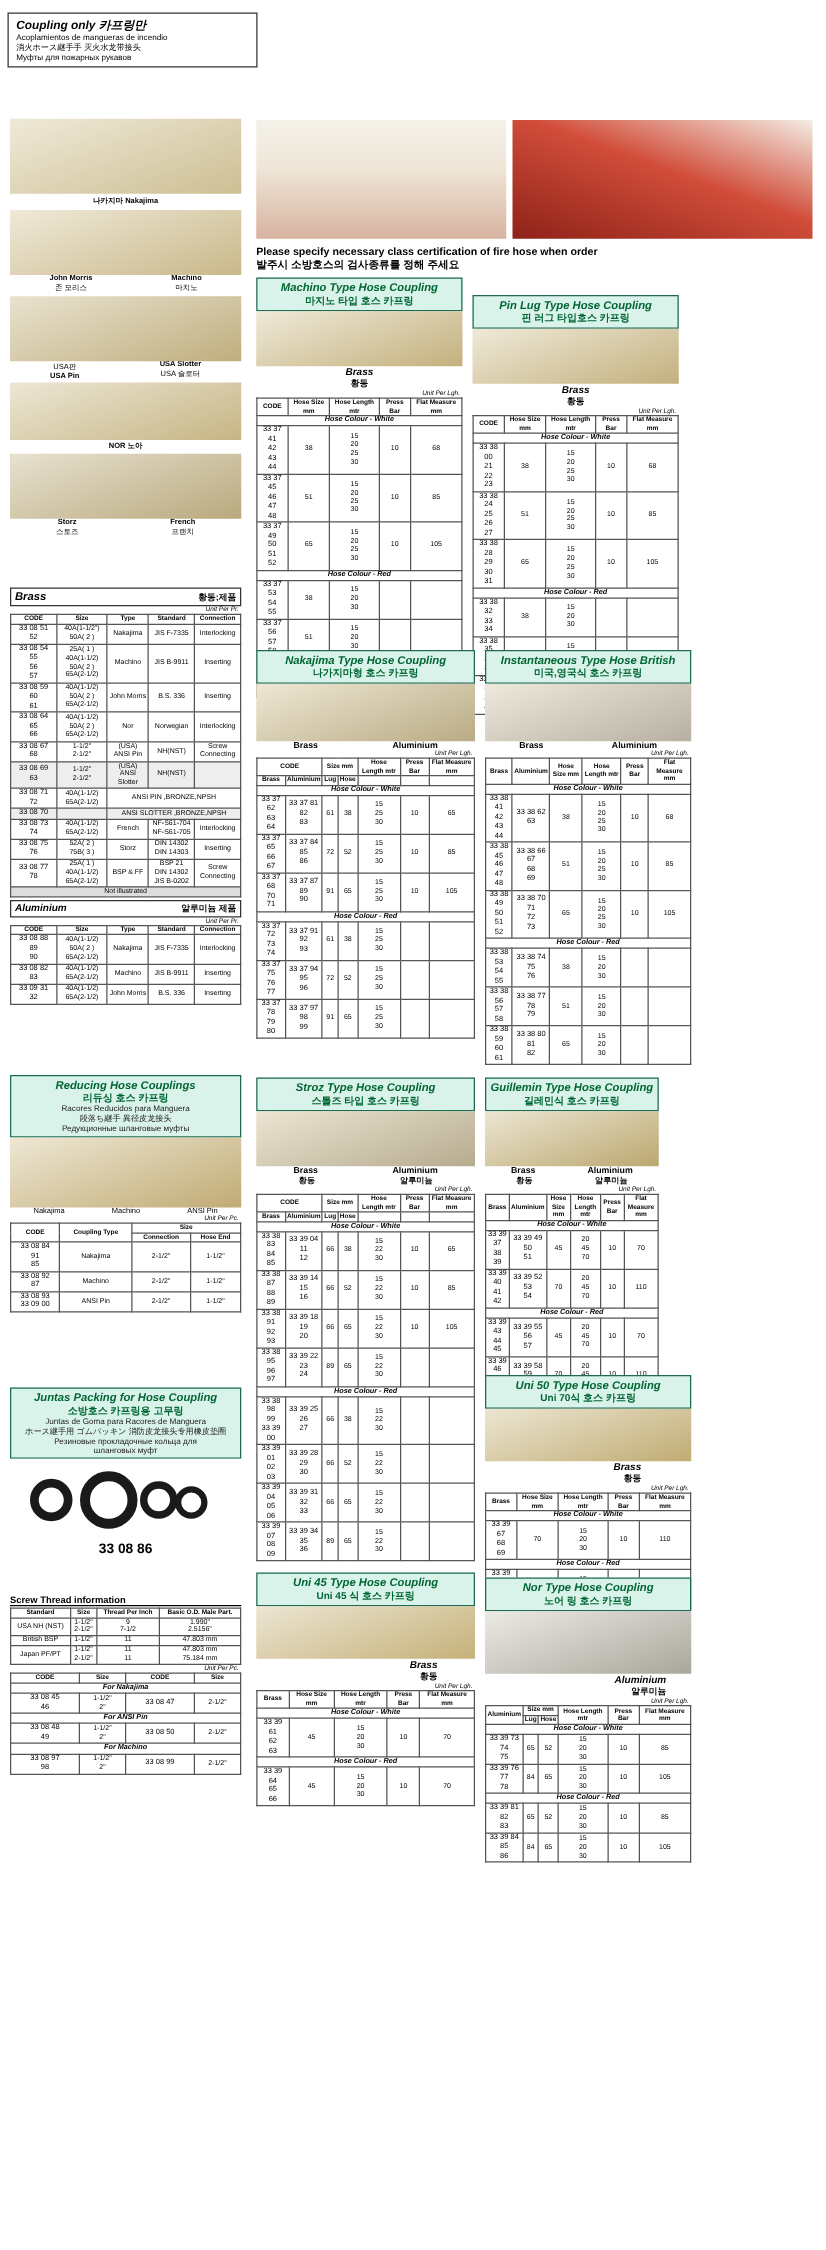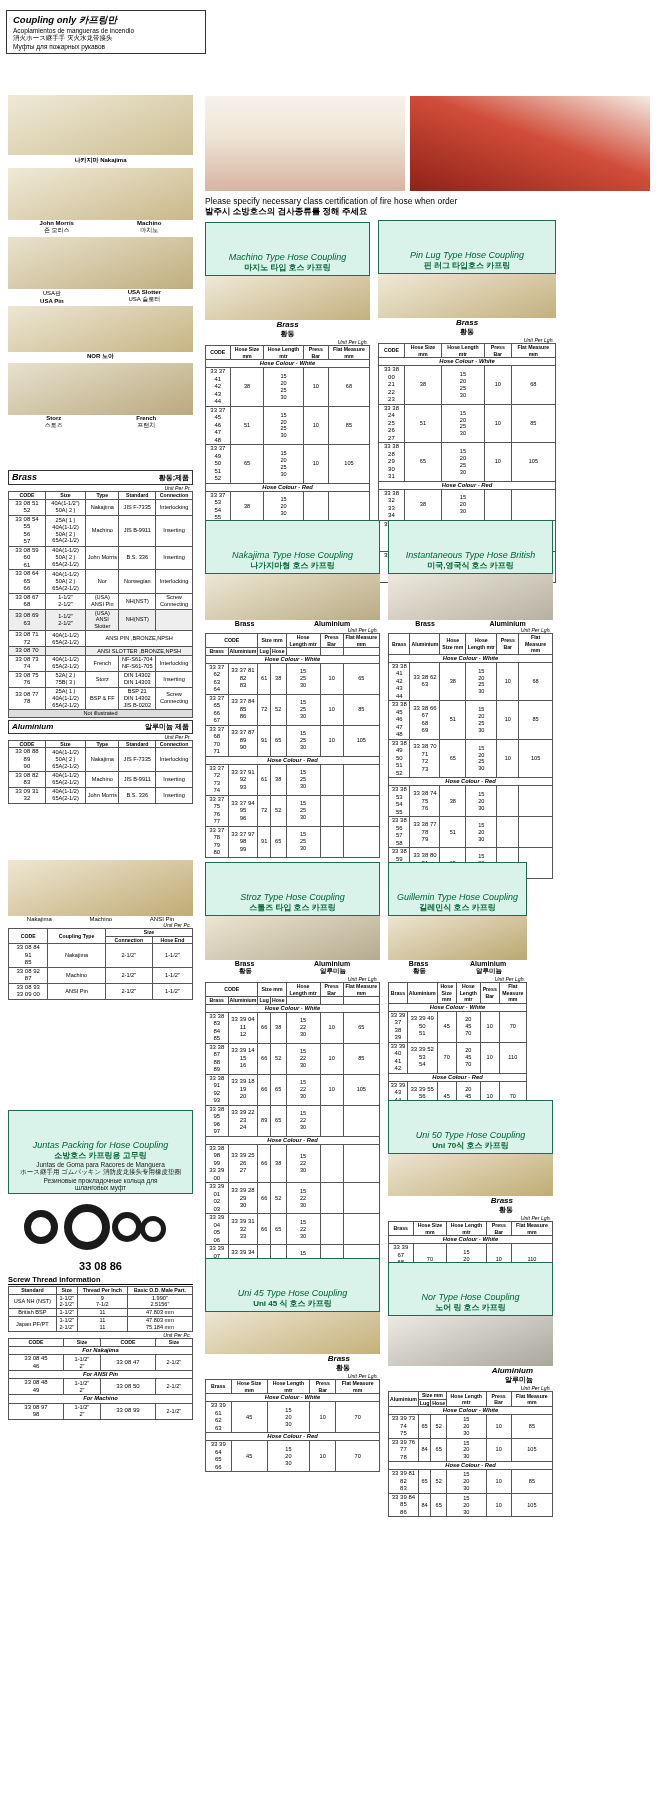--- a/index.html
+++ b/index.html
@@ -11,21 +11,21 @@
     font-size: 7px;
     color: #000;
     position: relative;
     overflow: hidden;
   }
   .page { position:relative; width:661px; height:1800px; padding:6px; }
   .hdr {
     background:#d9f2ea; border:1px solid #1c6b52; text-align:center;
     padding:2px 3px;
   }
-  .hdr .t1 { font-weight:normal; font-style:italic; font-size:9px; color:#063;margin-top:27px; }
+  .hdr .t1 { font-weight:bold; font-style:italic; font-size:9px; color:#063; }
   .hdr .t2 { font-size:8px; color:#063; font-weight:bold;}
   .hdr .t3 { font-size:6.5px; color:#222; }
 
   .titlebar {
     border:1.5px solid #0a6b46; background:#d8f3e8;
     padding:4px 8px; display:flex; align-items:center; gap:10px;
   }
   .titlebar .main { font-weight:bold; font-size:11px; color:#0a3; }
   .titlebar .main span { display:block; }
   .titlebar .sub { font-size:6.5px; line-height:1.35; color:#111; }
@@ -104,21 +104,21 @@
         <div class="cap capb">French</div>
         <div class="cap">프랜치</div>
       </div>
     </div>
   </div>
 
   <div class="abs" style="left:205px; top:96px; width:200px; height:95px; background:linear-gradient(180deg,#f5f2ea 0%,#efe6d8 40%,#d8b3a0 100%);"></div>
   <div class="abs" style="left:410px; top:96px; width:240px; height:95px; background:linear-gradient(200deg,#f4ece3 0%,#d14d3a 45%,#8e2218 100%);"></div>
 
   <div class="abs" style="left:205px; top:196px; width:446px;">
-    <div style="font-weight:normal; font-size:8.5px;">Please specify necessary class certification of fire hose when order</div>
+    <div style="font-weight:bold; font-size:8.5px;">Please specify necessary class certification of fire hose when order</div>
     <div style="font-weight:bold; font-size:8.5px;">발주시 소방호스의 검사종류를 정해 주세요</div>
   </div>
 
   <div class="abs" style="left:205px; top:222px; width:165px;">
     <div class="hdr">
       <div class="t1">Machino Type Hose Coupling</div>
       <div class="t2">마지노 타입 호스 카프링</div>
     </div>
     <div class="photo" style="height:44px; background:linear-gradient(160deg,#efe9d8,#c3b07d);"></div>
     <div style="text-align:center;">
@@ -210,21 +210,21 @@
           <td style="white-space:pre-line">15
 20
 30</td>
           <td></td>
           <td></td>
           </tr>
     </tbody>
       </table>
   </div>
 
-  <div class="abs" style="left:378px; top:220px; width:178px;">
+  <div class="abs" style="left:378px; top:236px; width:165px;">
     <div class="hdr">
       <div class="t1">Pin Lug Type Hose Coupling</div>
       <div class="t2">핀 러그 타입호스 카프링</div>
     </div>
     <div class="photo" style="height:44px; background:linear-gradient(160deg,#efe9d8,#c3b07d);"></div>
     <div style="text-align:center;">
       <span style="font-weight:bold; font-style:italic; font-size:8px;">Brass</span>
       <div style="font-size:7px; font-weight:bold;">황동</div>
     </div>
     <div class="unit">Unit Per Lgh.</div>
@@ -742,20 +742,27 @@
 20
 30</td>
         <td></td>
         <td></td>
       </tr>
     </tbody>
       </table>
   </div>
 
   <div class="abs" style="left:8px; top:860px; width:185px;">
+    <div class="hdr">
+      <div class="t1">Reducing Hose Couplings</div>
+      <div class="t2">리듀싱 호스 카프링</div>
+      <div class="t3">Racores Reducidos para Manguera</div>
+      <div class="t3">段落ち継手    異径皮龙接头</div>
+      <div class="t3">Редукционные шланговые муфты</div>
+    </div>
     <div class="photo" style="height:56px; background:linear-gradient(160deg,#eee7d4,#c0ab74);"></div>
     <div style="display:flex; justify-content:space-around; font-size:6px;">
       <span>Nakajima</span>
       <span>Machino</span>
       <span>ANSI Pin</span>
     </div>
     <div class="unit">Unit Per Pc.</div>
     <table>
       <tbody>
           <tr>

